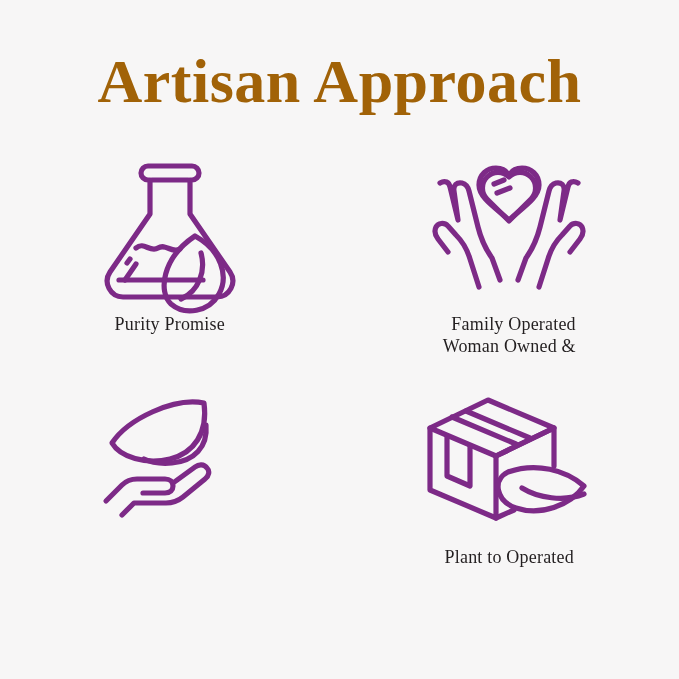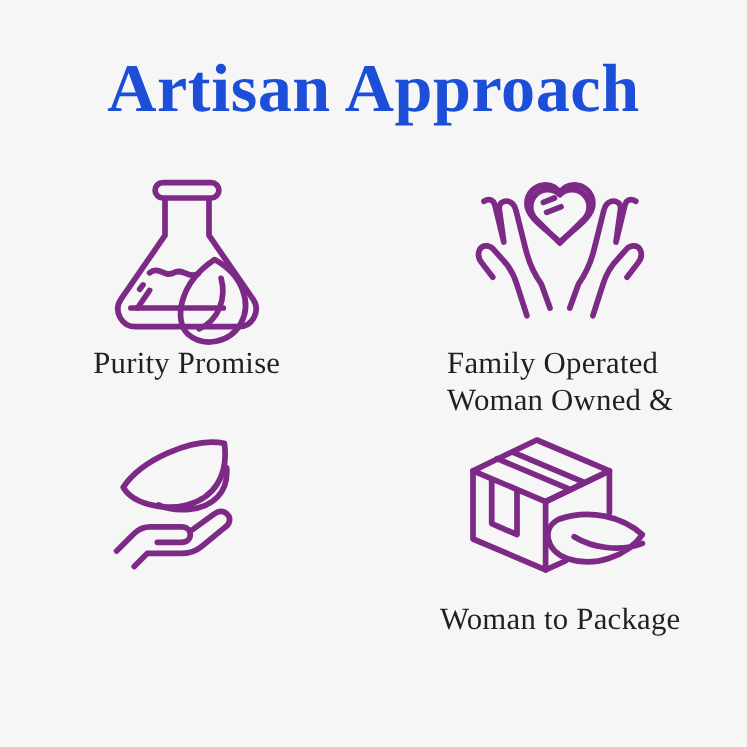--- a/index.html
+++ b/index.html
@@ -26,21 +26,21 @@
     align-items:center;
   }
 
   
   .title {
     font-family:"Liberation Serif", "DejaVu Serif", serif;
     font-weight:bold;
     font-size:62px;
     line-height:1;
     letter-spacing:0.5px;
-    color:#1d4ed8;
+    color:#a16207;
     margin-top:50px;
     text-align:left;
     white-space:nowrap;
   }
 
   
   .feature-grid {
     margin-top:40px;
     width:679px;
     display:grid;
@@ -65,24 +65,24 @@
   }
 
   .icon-wrap svg {
     display:block;
     overflow:visible;
   }
 
   .feature-label {
     margin-top:12px;
     font-family:"Liberation Serif", "DejaVu Serif", serif;
-    font-size:28px;
+    font-size:18px;
     line-height:1.22;
     color:#231f20;
-    text-align:left;
+    text-align:right;
     letter-spacing:0.2px;
   }
 
   .feature-label .line { display:block; }
 
   
   .row2 .icon-wrap { height:145px; }
   .row2 .feature-label { margin-top:18px; }
 </style>
 </head>
@@ -247,18 +247,18 @@
 
           <path d="M86 78
                    c28 -10 58 -2 76 14
                    c-14 20 -44 30 -68 22
                    c-20 -7 -24 -28 -8 -36 z"></path>
           <path d="M100 94
                    c16 10 42 14 62 6"></path>
         </svg>
       </div>
       <div class="feature-label">
-        <span class="line">Woman to Package</span>
+        <span class="line">Plant to Operated</span>
       </div>
     </div>
 
   </div>
 </div>
 
 </body></html>

